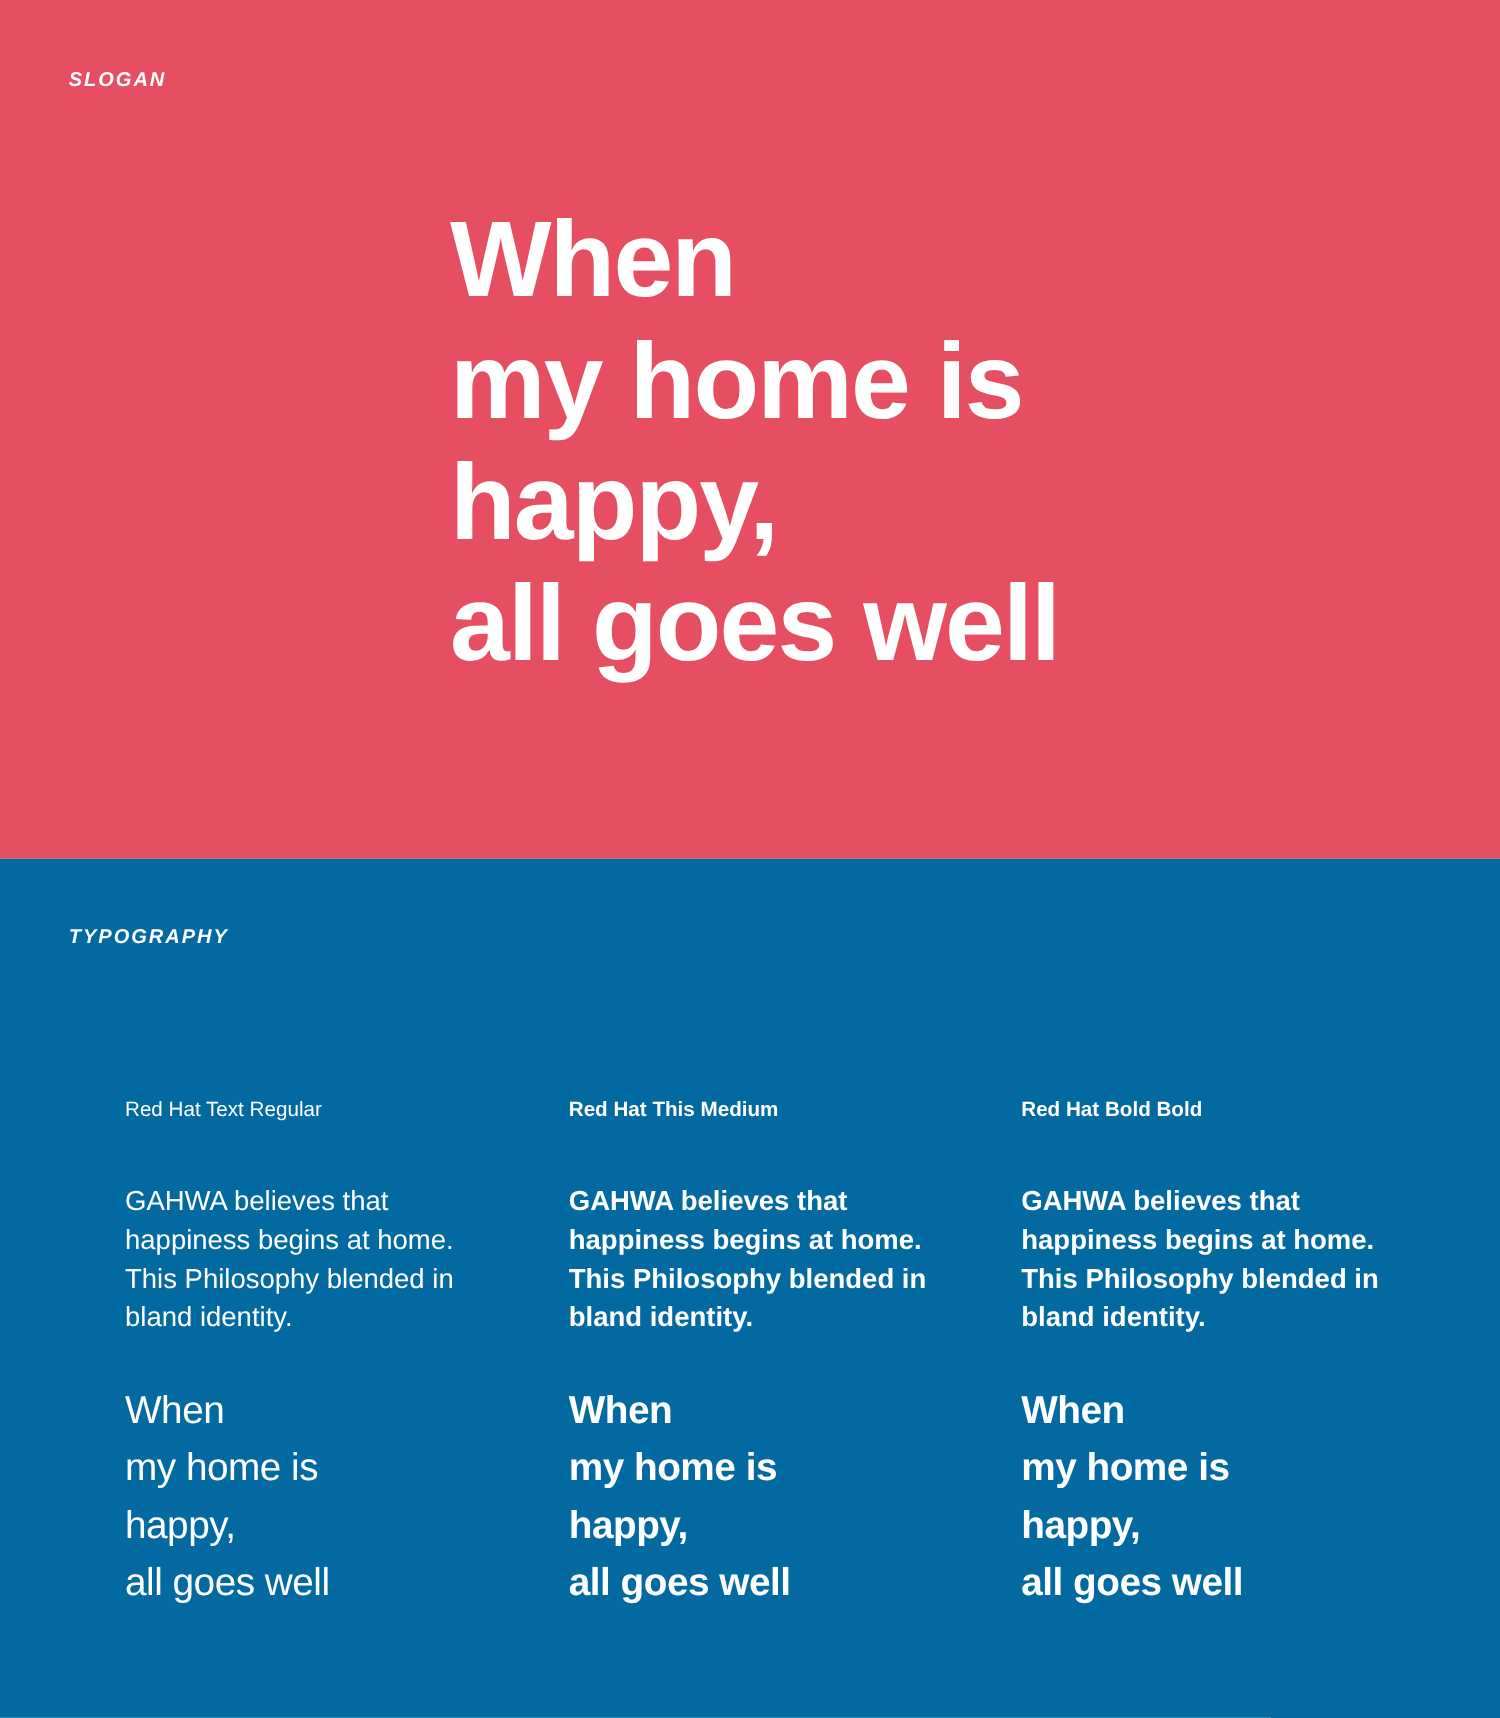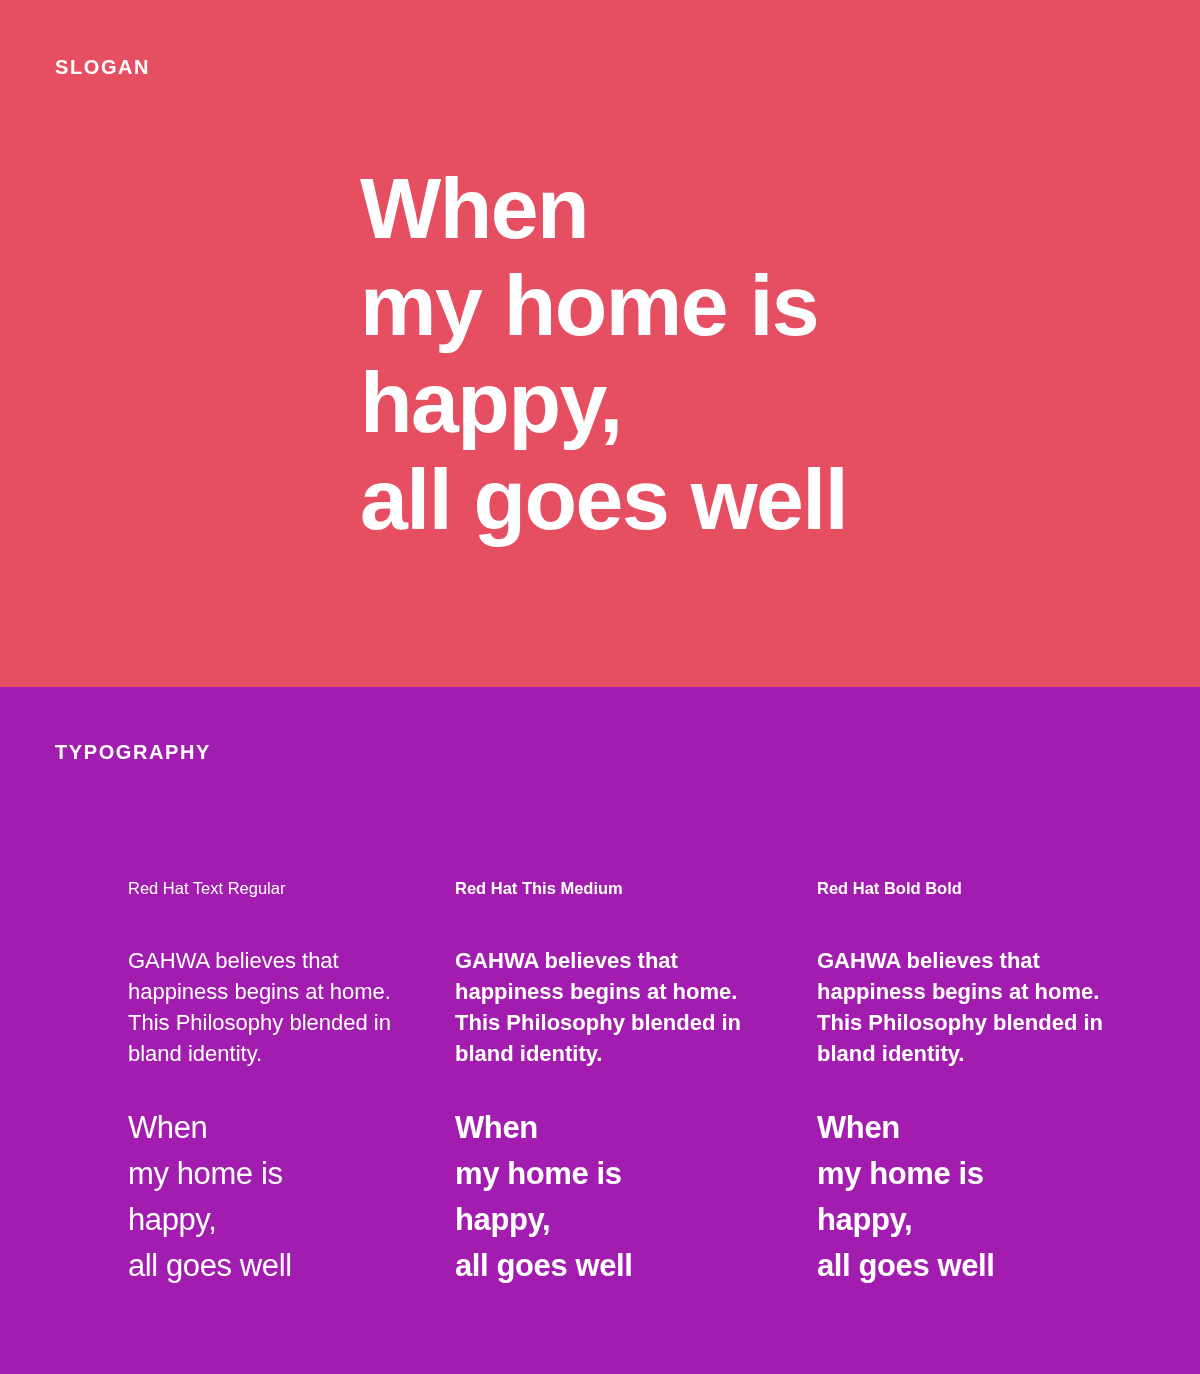--- a/index.html
+++ b/index.html
@@ -26,24 +26,25 @@
     position: relative;
     width: 100%;
     height: 687px;
     background: #e54f61;
     box-sizing: border-box;
   }
   .section-eyebrow {
     position: absolute;
     font-family: "Liberation Sans", sans-serif;
     font-weight: bold;
-    font-size: 20px;
+    font-size: 16px;
     letter-spacing: 1.6px;
     color: #ffffff;
     white-space: nowrap;
+    font-style: italic;
   }
   .slogan-eyebrow {
     left: 55px;
     top: 56px;
   }
   .slogan-headline {
     position: absolute;
     left: 360px;
     top: 160px;
     font-family: "Liberation Sans", sans-serif;
@@ -103,21 +104,21 @@
   .typo-sample {
     font-family: "Liberation Sans", sans-serif;
     font-size: 31px;
     line-height: 46px;
     letter-spacing: -0.4px;
     color: #ffffff;
     margin: 0;
     white-space: pre-line;
   }
 
-  .w-regular { font-weight: normal; margin-left: 28px; }
+  .w-regular { font-weight: normal; }
   .w-medium  { font-weight: normal; }
   .w-bold    { font-weight: bold; }
 
   
   .w-medium.typo-name,
   .w-medium.typo-paragraph,
   .w-medium.typo-sample {
     font-weight: bold;
     -webkit-text-stroke: 0px transparent;
     opacity: 1;
@@ -134,21 +135,21 @@
 <div class="page">
 
   <section class="slogan-section" style="background: rgb(229, 79, 97);">
     <div class="section-eyebrow slogan-eyebrow">SLOGAN</div>
     <h1 class="slogan-headline">When
 my home is
 happy,
 all goes well</h1>
   </section>
 
-  <section class="typography-section" style="background: #a21caf;">
+  <section class="typography-section" style="background: #0369a1;">
     <div class="section-eyebrow typo-eyebrow-pos">TYPOGRAPHY</div>
 
     <div class="typo-columns">
 
       <div class="typo-col typo-col-1">
         <div class="typo-name w-regular">Red Hat Text Regular</div>
         <div class="typo-paragraph w-regular">GAHWA believes that happiness begins at home. This Philosophy blended in bland identity.</div>
         <div class="typo-sample w-regular">When
 my home is
 happy,

